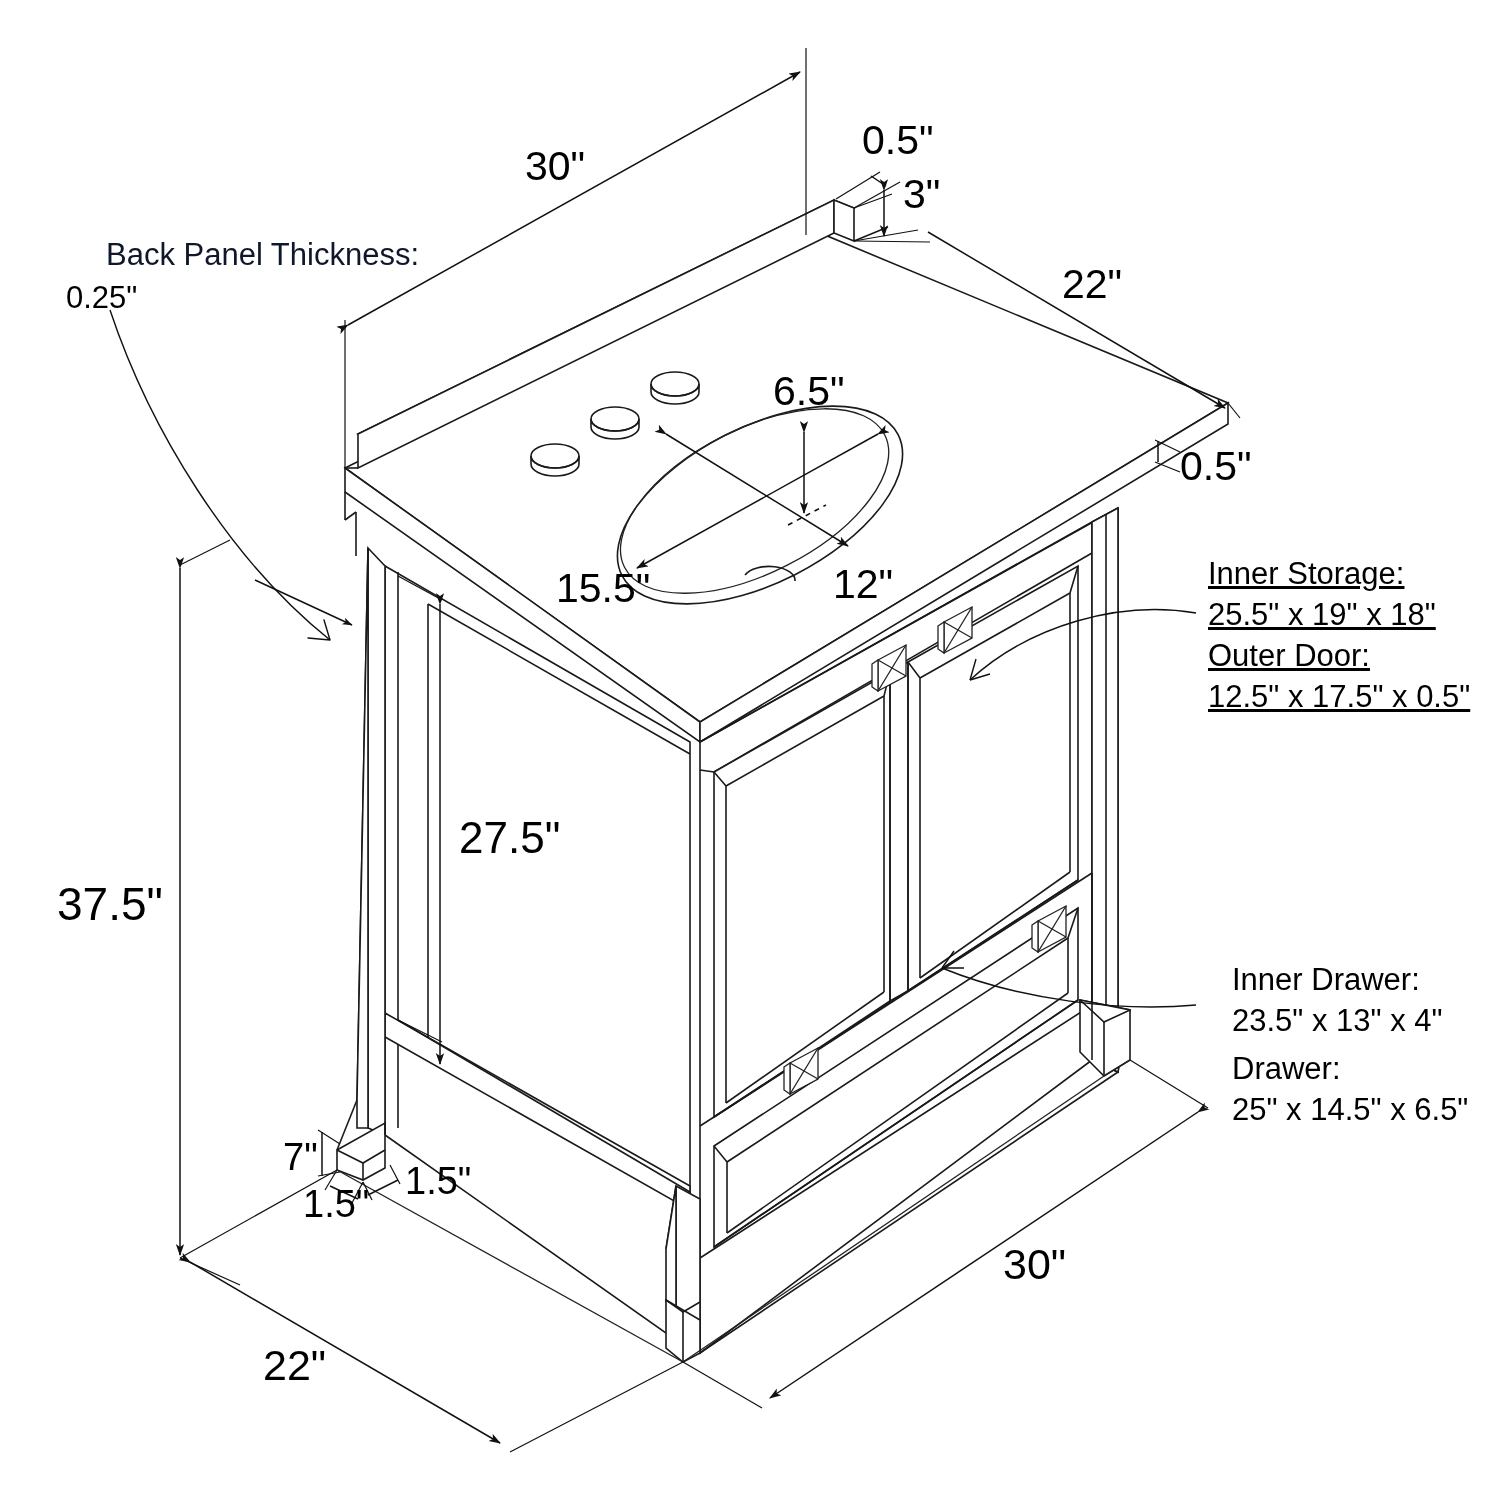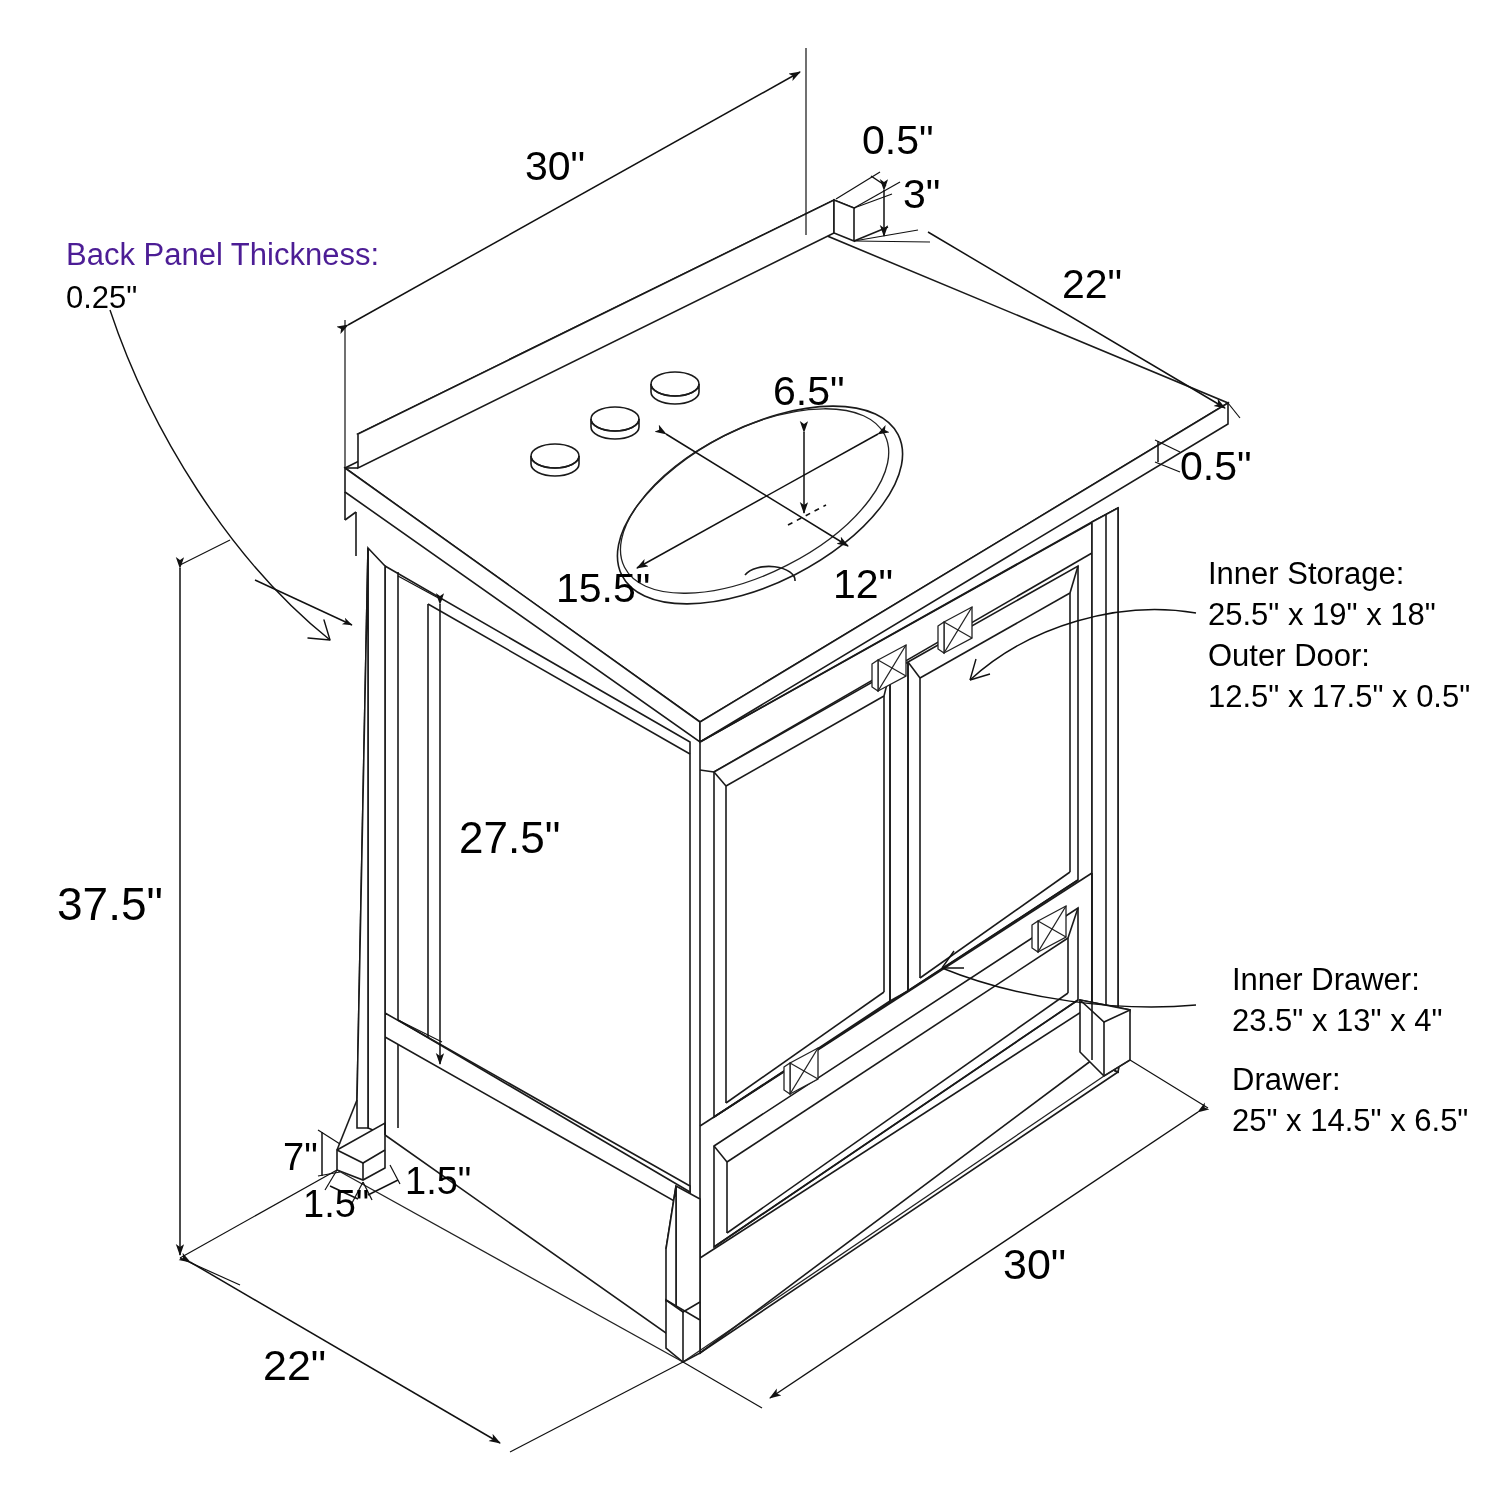--- a/index.html
+++ b/index.html
@@ -383,31 +383,31 @@
 
   <div class="lbl lbl-dim" style="left:303px; top:1180px; font-size:38px;">1.5"</div>
 
   <div class="lbl lbl-dim" style="left:405px; top:1157px; font-size:38px;">1.5"</div>
 
   <div class="lbl lbl-dim" style="left:1003px; top:1237px; font-size:43px;">30"</div>
 
   <div class="lbl lbl-dim" style="left:263px; top:1338px; font-size:43px;">22"</div>
 
   <div style="position:absolute; left:66px; top:237px;">
-    <div class="lbl-note" style="color:#4c1d95;">Back Panel Thickness:</div>
+    <div class="lbl-note" style="color:#0f172a;margin-left:40px;">Back Panel Thickness:</div>
     <div class="lbl-note" style="color:#000; margin-top:7px;">0.25"</div>
   </div>
 
-  <div style="position:absolute; left:1208px; top:556px;">
+  <div style="position:absolute; left:1208px; top:556px;text-decoration:underline;">
     <div class="lbl-note">Inner Storage:</div>
     <div class="lbl-note" style="margin-top:5px;">25.5" x 19" x 18"</div>
     <div class="lbl-note" style="margin-top:5px;">Outer Door:</div>
     <div class="lbl-note" style="margin-top:5px;">12.5" x 17.5" x 0.5"</div>
   </div>
 
   <div style="position:absolute; left:1232px; top:962px;">
     <div class="lbl-note">Inner Drawer:</div>
     <div class="lbl-note" style="margin-top:5px;">23.5" x 13" x 4"</div>
-    <div class="lbl-note" style="margin-top:23px;">Drawer:</div>
+    <div class="lbl-note" style="margin-top:12px;">Drawer:</div>
     <div class="lbl-note" style="margin-top:5px;">25" x 14.5" x 6.5"</div>
   </div>
 
 </div>
 
 </body></html>

